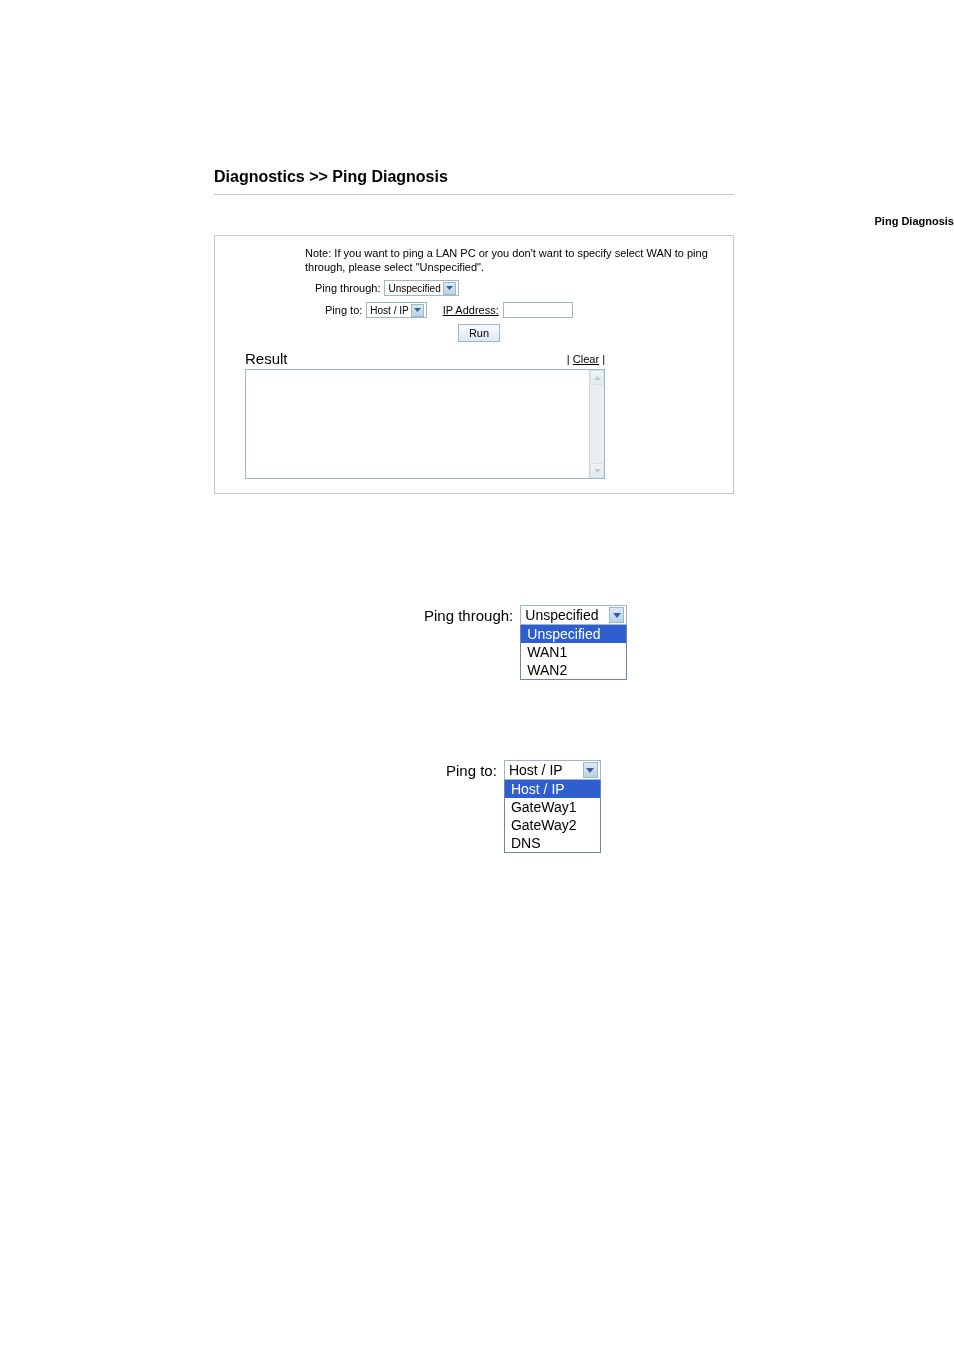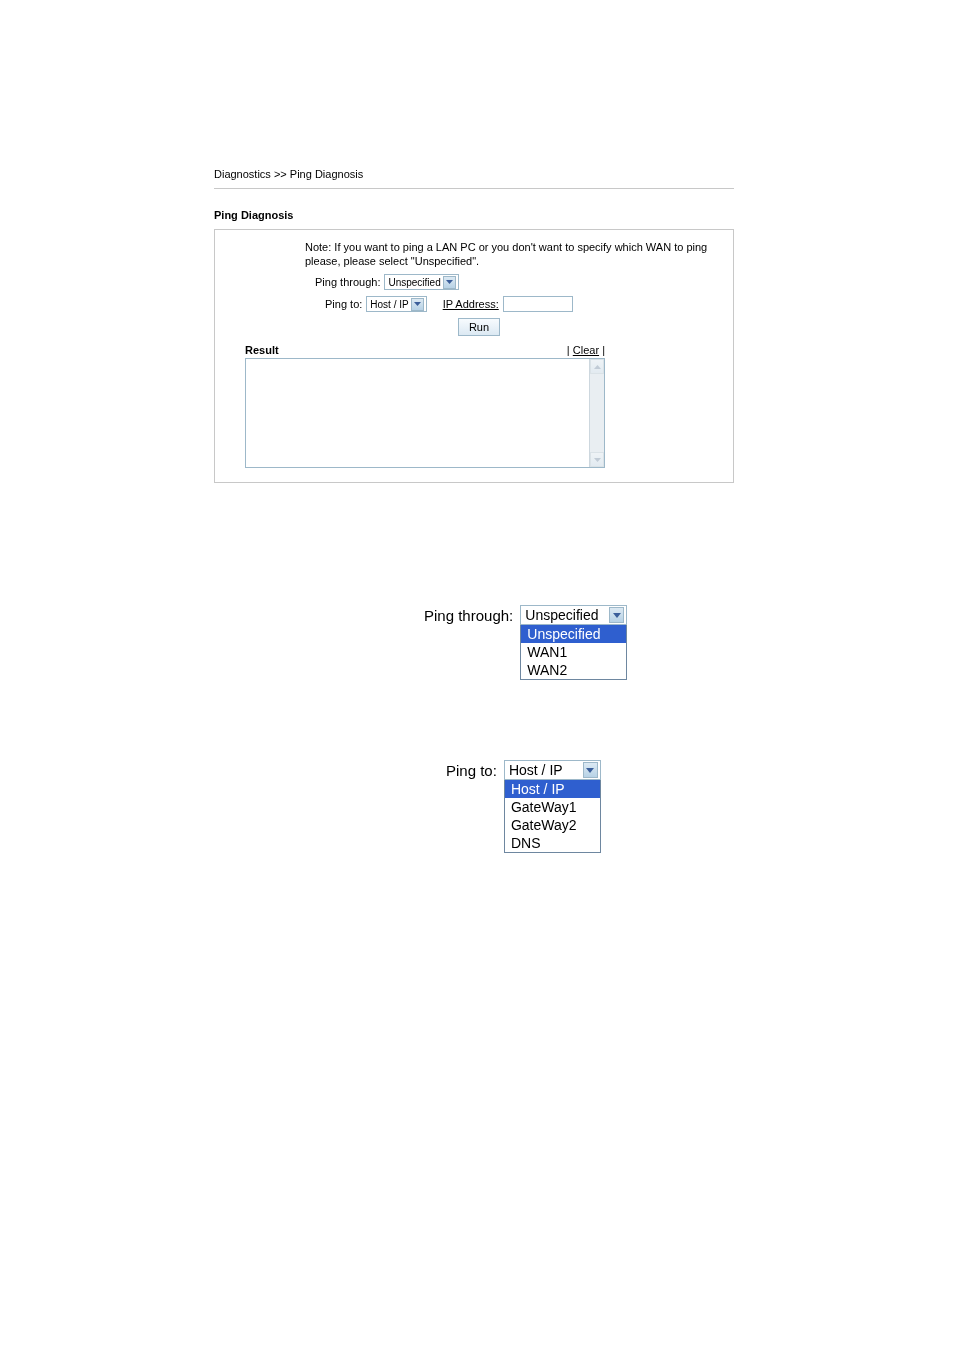--- a/index.html
+++ b/index.html
@@ -12,33 +12,34 @@
   }
   .page {
     width: 954px;
     height: 1351px;
     position: relative;
     box-sizing: border-box;
     padding-top: 168px;
   }
   .breadcrumb {
     margin-left: 214px;
-    font-weight: normal;
-    font-size: 11px;
+    font-weight: bold;
+    font-size: 16px;
   }
   .hr-line {
     margin: 8px 0 0 214px;
     width: 520px;
     border: none;
     border-top: 1px solid #c8c8c8;
   }
   .section-title {
     margin: 20px 0 8px 214px;
     font-weight: bold;
     font-size: 11px;
+    text-align: right;
   }
   .panel {
     margin: 2px 0 0 214px;
     width: 520px;
     border: 1px solid #c8c8c8;
     box-sizing: border-box;
     padding: 10px 20px 14px 90px;
     position: relative;
   }
   .note-line {
@@ -107,21 +108,21 @@
     cursor: pointer;
   }
   .result-row {
     margin-top: 8px;
     display: flex;
     align-items: center;
     justify-content: space-between;
     margin-left: -60px;
     width: 360px;
   }
-  .result-row .result-label { font-weight: bold; font-size: 11px; }
+  .result-row .result-label { font-weight: normal; font-size: 15px; }
   .clear-wrap {
     font-size: 11px;
   }
   .clear-link {
     text-decoration: underline;
     cursor: pointer;
   }
   .result-textarea-wrap {
     margin-top: 2px;
     margin-left: -60px;
@@ -214,21 +215,21 @@
 <div class="page">
 
   <div class="breadcrumb">Diagnostics &gt;&gt; Ping Diagnosis</div>
   <hr class="hr-line">
 
   <div class="section-title">Ping Diagnosis</div>
 
   <div class="panel">
 
     <div class="note-line">
-      <span class="note-label">Note</span><span>: If you want to ping a LAN PC or you don't want to specify which WAN to ping please, please select "Unspecified".</span>
+      <span class="note-label">Note</span><span>: If you want to ping a LAN PC or you don't want to specify select WAN to ping through, please select "Unspecified".</span>
     </div>
 
     <div class="form-row indent1">
       <span class="lbl">Ping through:</span>
       <span class="select-small">
         <span>Unspecified</span>
         <span class="arrow-btn">
           <svg width="7" height="4" viewBox="0 0 7 4">
               <path d="M0 0 L7 0 L3.5 4 Z" fill="#3b5e9a"></path>
             </svg>

